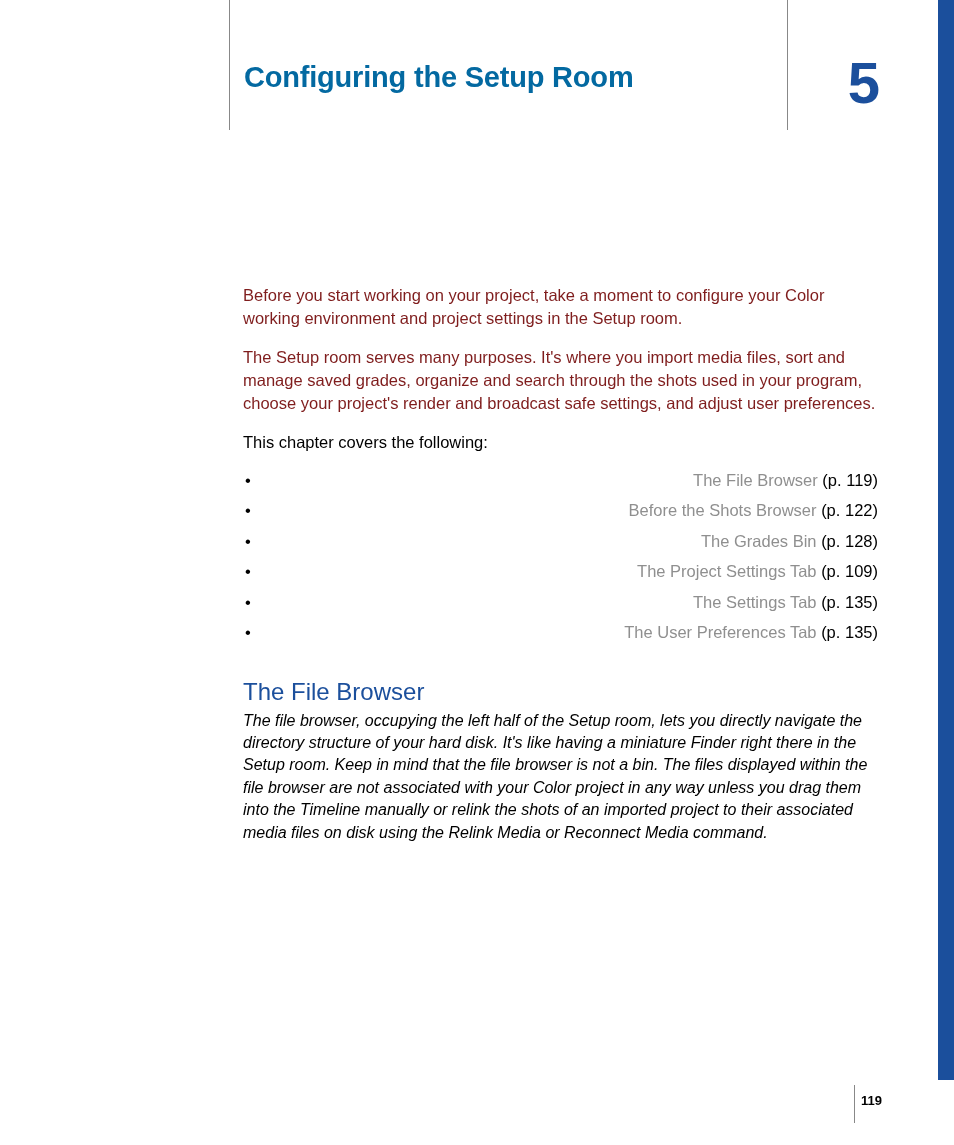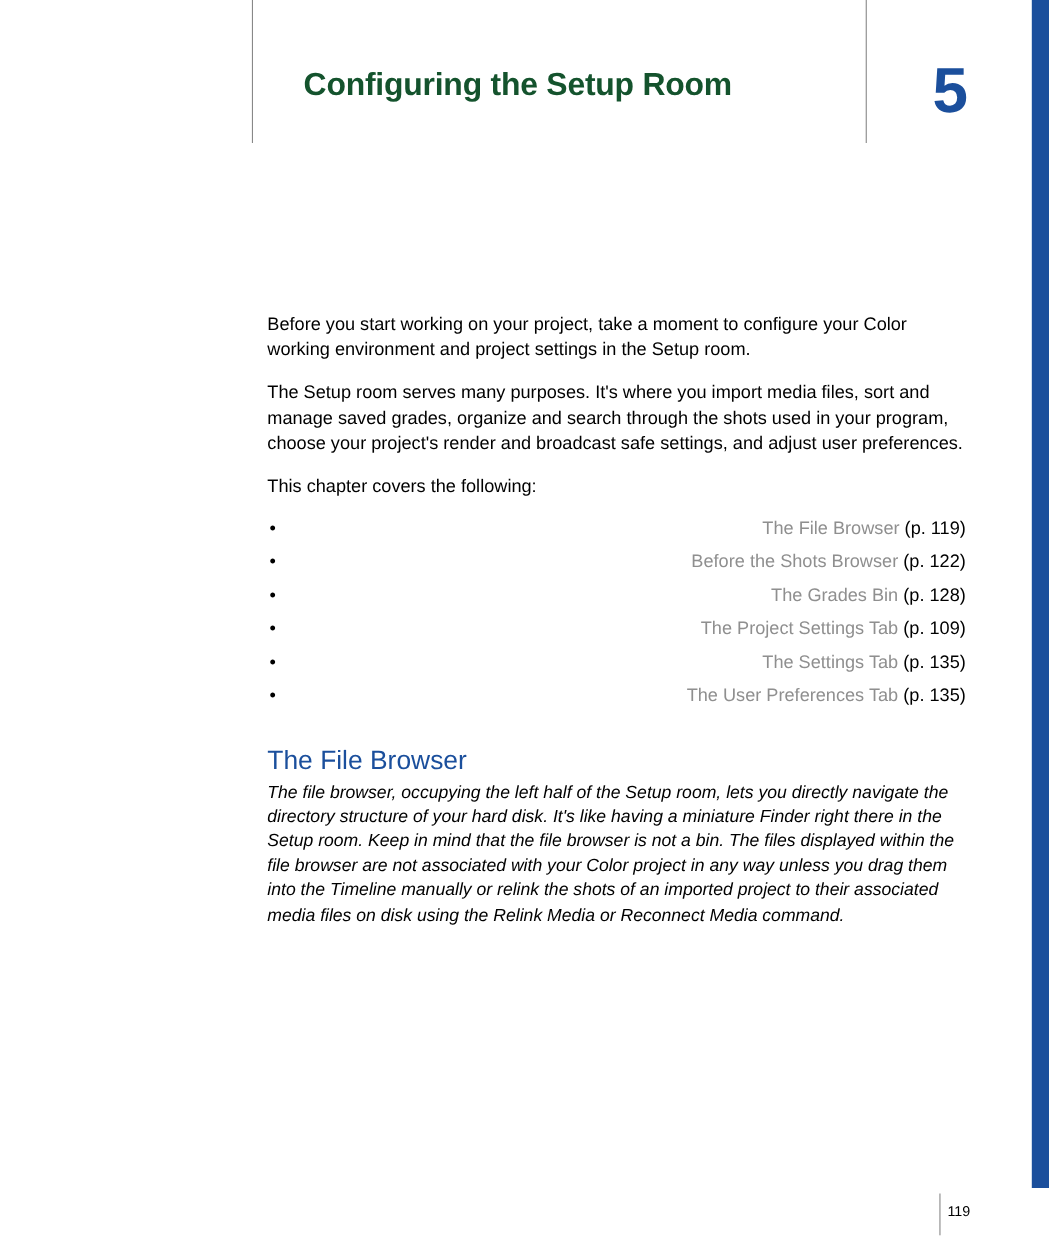--- a/index.html
+++ b/index.html
@@ -22,45 +22,44 @@
       top: 0;
       width: 660px;
       height: 130px;
       border-left: 1px solid #888;
       padding-top: 60px;
       padding-left: 14px;
     }
     .chapter-title {
       font-size: 29px;
       font-weight: 700;
-      color: #14532d;
+      color: #0369a1;
       line-height: 1.2;
       letter-spacing: -0.2px;
-      margin-left: 32px;
     }
     .chapter-number {
       position: absolute;
       right: 74px;
       top: 54px;
       font-size: 58px;
       font-weight: 700;
       color: #1b4f9c;
       line-height: 1;
     }
     .body-content {
       position: absolute;
       left: 243px;
       top: 284px;
       width: 635px;
     }
     .para {
       font-size: 16.5px;
       line-height: 1.4;
       margin-bottom: 16px;
-      color: #000000;
+      color: #7f1d1d;
     }
     .toc-intro {
       font-size: 16.5px;
       line-height: 1.4;
       margin-bottom: 10px;
     }
     ul.toc {
       list-style: none;
       margin-bottom: 30px;
       text-align: right;
@@ -96,21 +95,21 @@
       font-size: 16px;
       line-height: 1.4;
       color: #000;
       font-style: italic;
     }
     .page-number {
       position: absolute;
       right: 72px;
       bottom: 37px;
       font-size: 13px;
-      font-weight: 400;
+      font-weight: 700;
       color: #000;
     }
     .page-rule {
       position: absolute;
       right: 99px;
       bottom: 22px;
       width: 1px;
       height: 38px;
       background: #888;
     }

